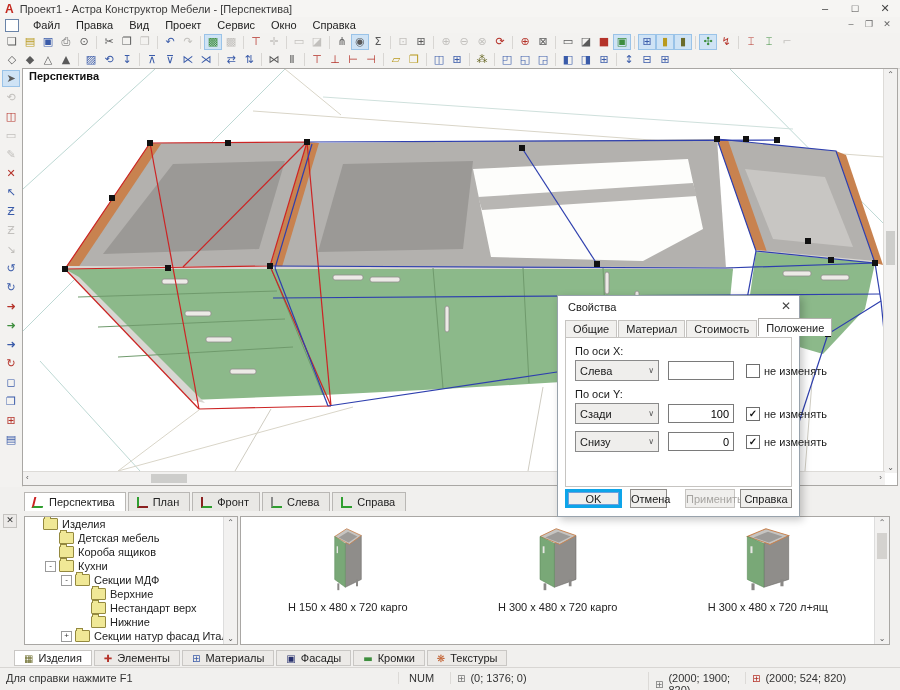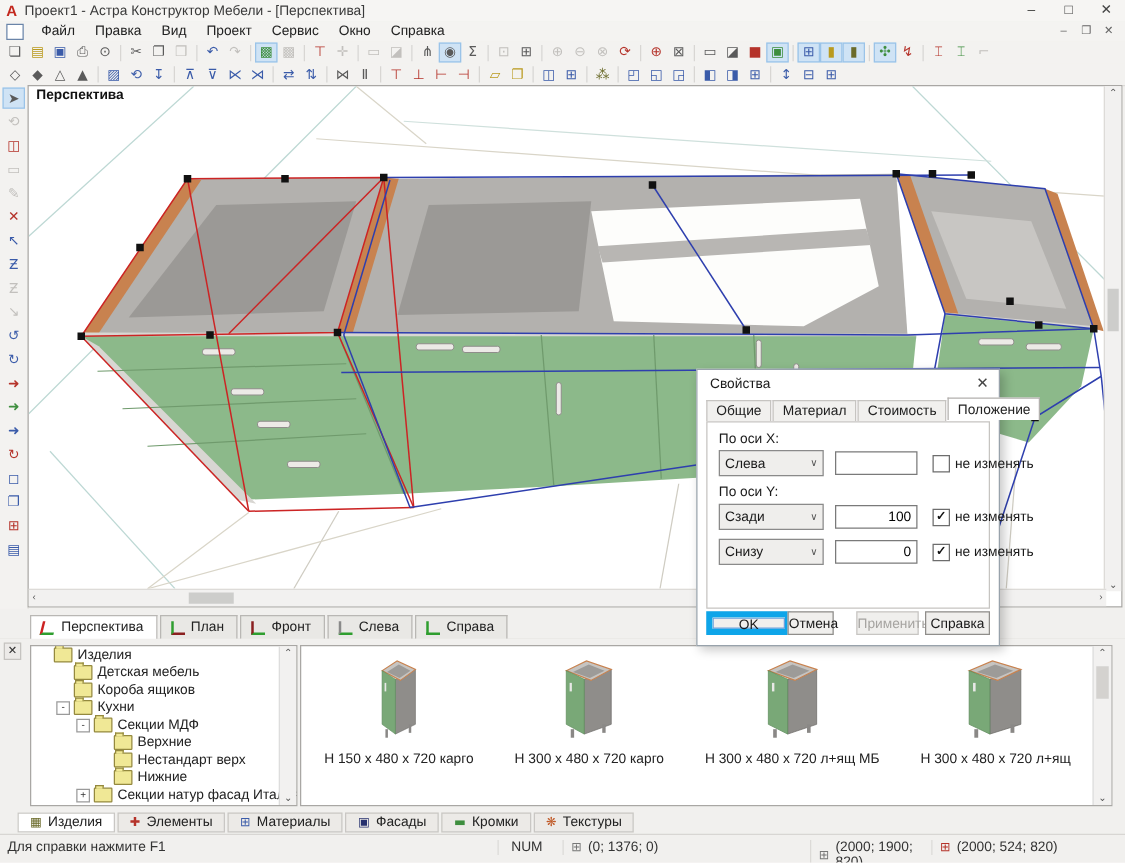--- a/index.html
+++ b/index.html
@@ -98,21 +98,21 @@
   .drow{margin:7px 9px 0}
   .dlabel{margin-bottom:3px;color:#1a1a1a}
   .dctrls{display:flex;align-items:center}
   .dsel{width:74px;height:19px;background:#efeeec;border:1px solid #8a8a8a;display:flex;align-items:center;justify-content:space-between;padding:0 4px;color:#1a1a1a;flex:none}
   .dsar{font-size:8px;color:#555}
   .dinp{width:56px;height:17px;border:1px solid #7a7a7a;margin-left:9px;text-align:right;padding:0 4px;font-family:"Liberation Sans",sans-serif;font-size:11px;flex:none}
   .dcb{width:12px;height:12px;border:1px solid #6d6d6d;background:#fff;margin-left:12px;font-size:10px;line-height:11px;text-align:center;font-weight:bold;color:#111;flex:none}
   .dcbl{margin-left:4px;color:#1a1a1a;white-space:nowrap}
   .dlg-btns{position:absolute;left:0;right:0;bottom:7px;height:20px}
   .dbtn{position:absolute;height:19px;background:#f0efed;border:1px solid #8f8d8a;font-size:11px;color:#1a1a1a;font-family:"Liberation Sans",sans-serif;padding:0}
-  .db-ok{left:7px;width:68px;border:5px solid #0ea5e9;box-shadow:inset 0 0 0 1px #6ba0dd}
+  .db-ok{left:7px;width:57px;border:3px solid #0ea5e9;box-shadow:inset 0 0 0 1px #6ba0dd}
   .db-cancel{left:72px;width:37px}
   .db-apply{left:127px;width:50px;color:#a6a4a1;border-color:#c7c5c2}
   .db-help{left:182px;width:52px}
   button{cursor:default}
 </style>
 </head>
 <body>
 
 <div class="titlebar">
   <span class="applogo">А</span>
@@ -584,32 +584,20 @@
             <polygon points="10,18 28,10 50,17 32,26" fill="#c6c4c1" stroke="#c8824f" stroke-width="1"></polygon>
             <polygon points="16,19 30,13 44,18 31,24" fill="#9d9b98"></polygon>
             <polygon points="10,18 10,62 26,70 26,25" fill="#79a877" stroke="#5c8a5a" stroke-width="0.6"></polygon>
             <rect x="13" y="28" width="2" height="7" fill="#e8e8e6"></rect>
             <rect x="14" y="66" width="3" height="7" fill="#8a8886"></rect>
             <rect x="42" y="62" width="3" height="7" fill="#8a8886"></rect>
           </svg>
           <div class="glabel">Н 300 х 480 х 720 карго</div>
         </div>
 
-        <div class="gitem">
-          <svg class="thumb th3" viewBox="0 0 60 80" preserveAspectRatio="none">
-            <polygon points="26,25 26,70 50,62 50,17" fill="#8f8d8a" stroke="#6b6966" stroke-width="0.6"></polygon>
-            <polygon points="10,18 28,10 50,17 32,26" fill="#c6c4c1" stroke="#c8824f" stroke-width="1"></polygon>
-            <polygon points="16,19 30,13 44,18 31,24" fill="#9d9b98"></polygon>
-            <polygon points="10,18 10,62 26,70 26,25" fill="#79a877" stroke="#5c8a5a" stroke-width="0.6"></polygon>
-            <rect x="13" y="28" width="2" height="7" fill="#e8e8e6"></rect>
-            <rect x="14" y="66" width="3" height="7" fill="#8a8886"></rect>
-            <rect x="42" y="62" width="3" height="7" fill="#8a8886"></rect>
-          </svg>
-          <div class="glabel">Н 300 х 480 х 720 л+ящ МБ</div>
-        </div>
 
         <div class="gitem">
           <svg class="thumb th4" viewBox="0 0 60 80" preserveAspectRatio="none">
             <polygon points="26,25 26,70 50,62 50,17" fill="#8f8d8a" stroke="#6b6966" stroke-width="0.6"></polygon>
             <polygon points="10,18 28,10 50,17 32,26" fill="#c6c4c1" stroke="#c8824f" stroke-width="1"></polygon>
             <polygon points="16,19 30,13 44,18 31,24" fill="#9d9b98"></polygon>
             <polygon points="10,18 10,62 26,70 26,25" fill="#79a877" stroke="#5c8a5a" stroke-width="0.6"></polygon>
             <rect x="13" y="28" width="2" height="7" fill="#e8e8e6"></rect>
             <rect x="14" y="66" width="3" height="7" fill="#8a8886"></rect>
             <rect x="42" y="62" width="3" height="7" fill="#8a8886"></rect>

